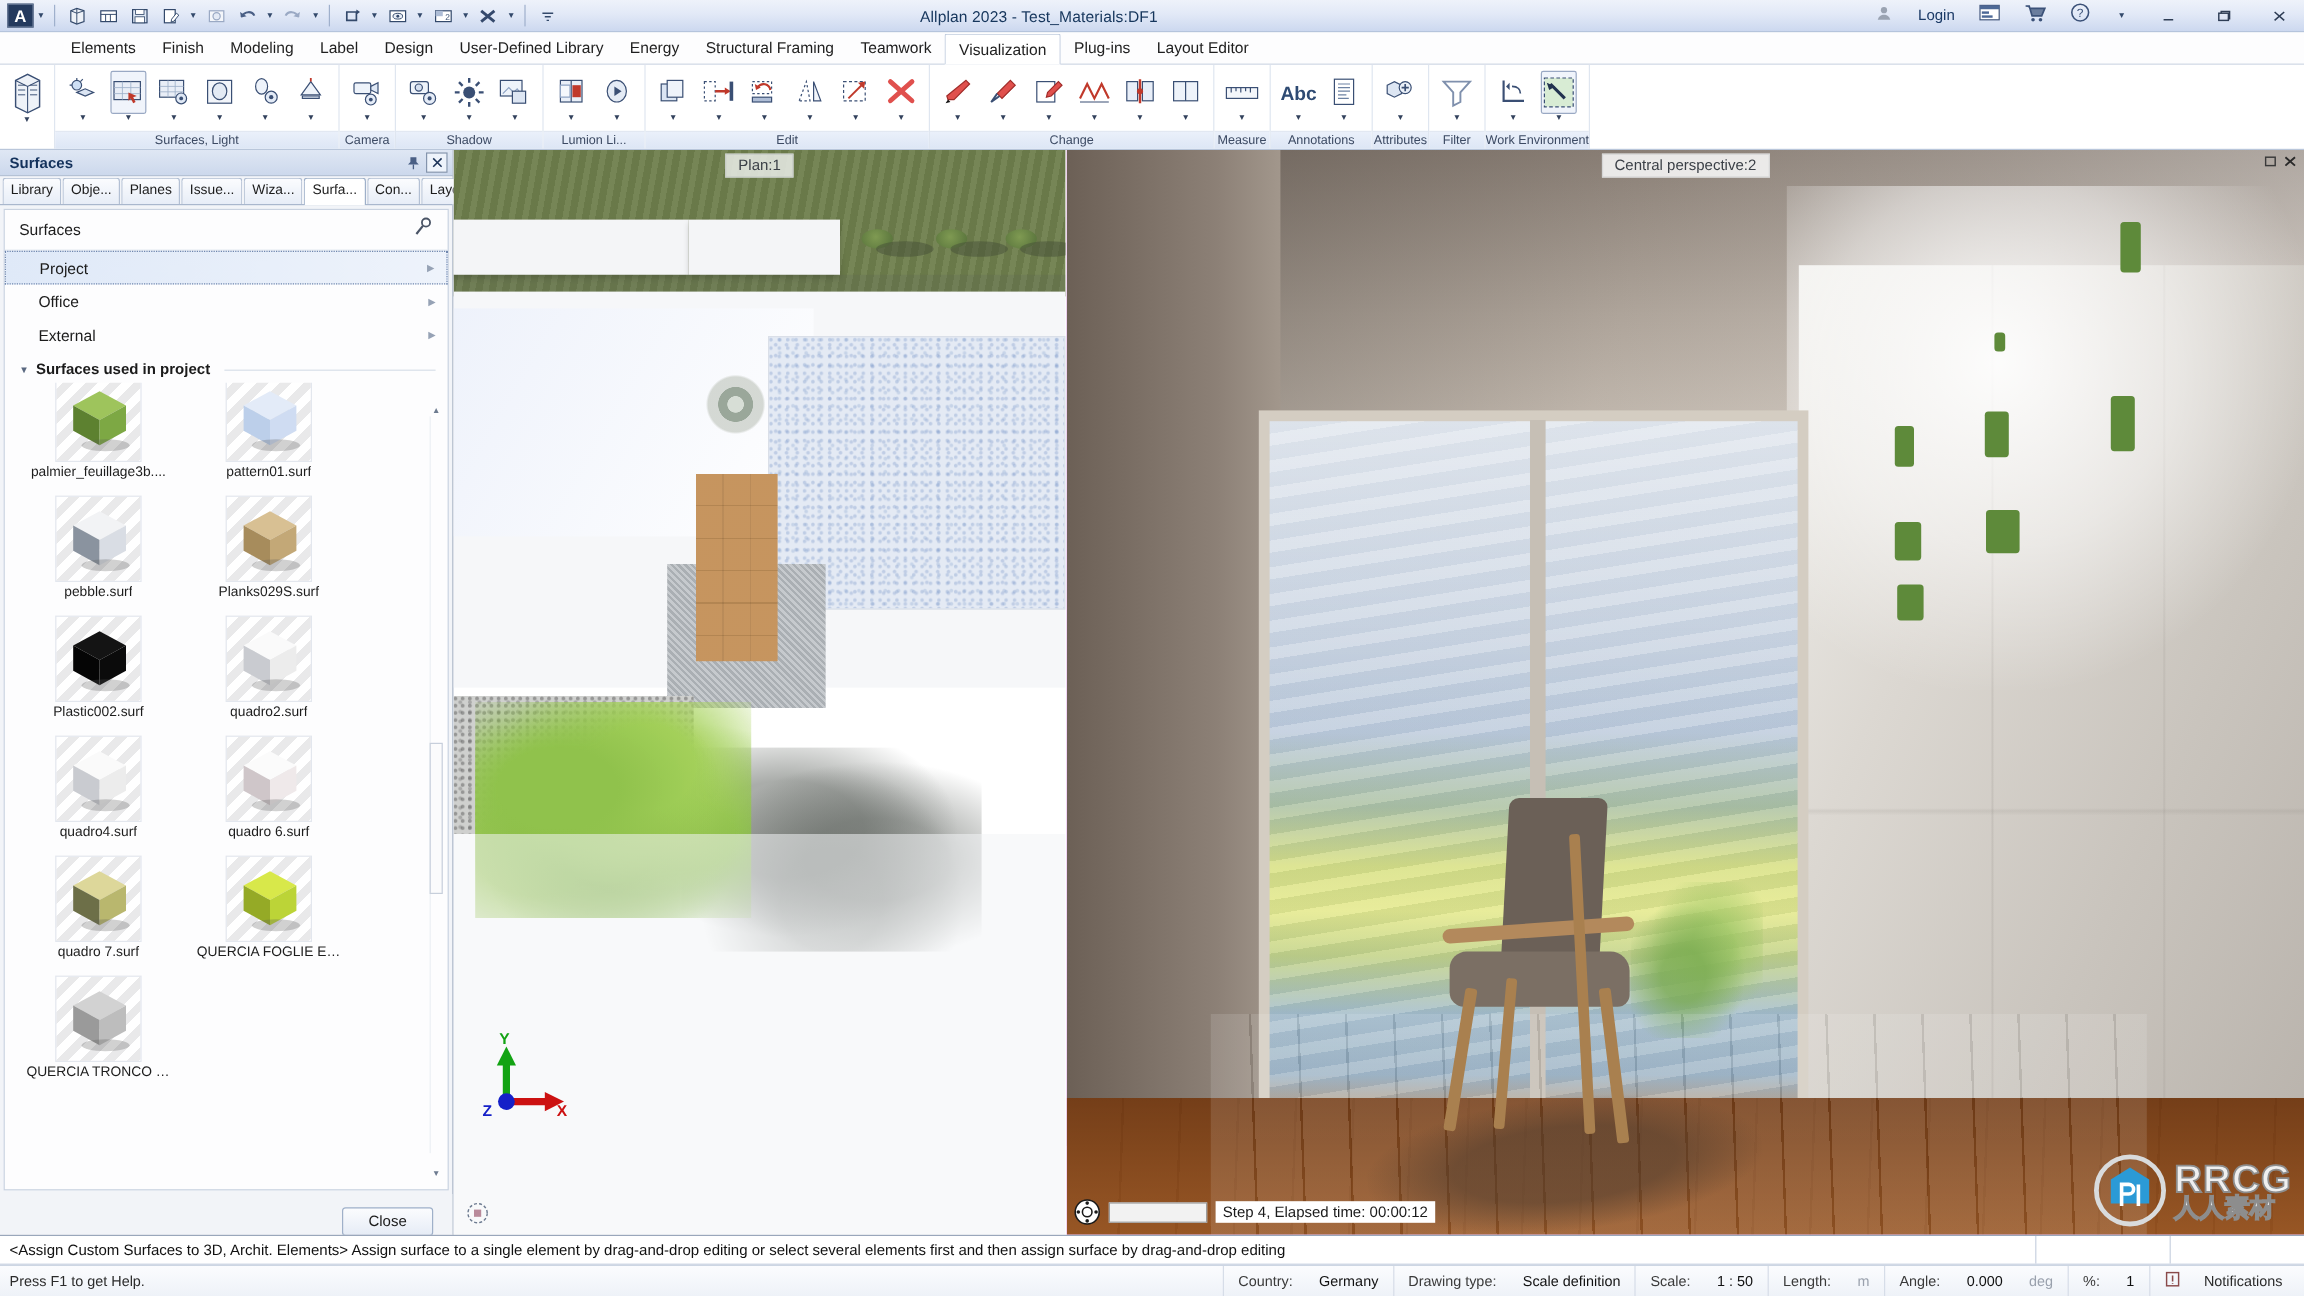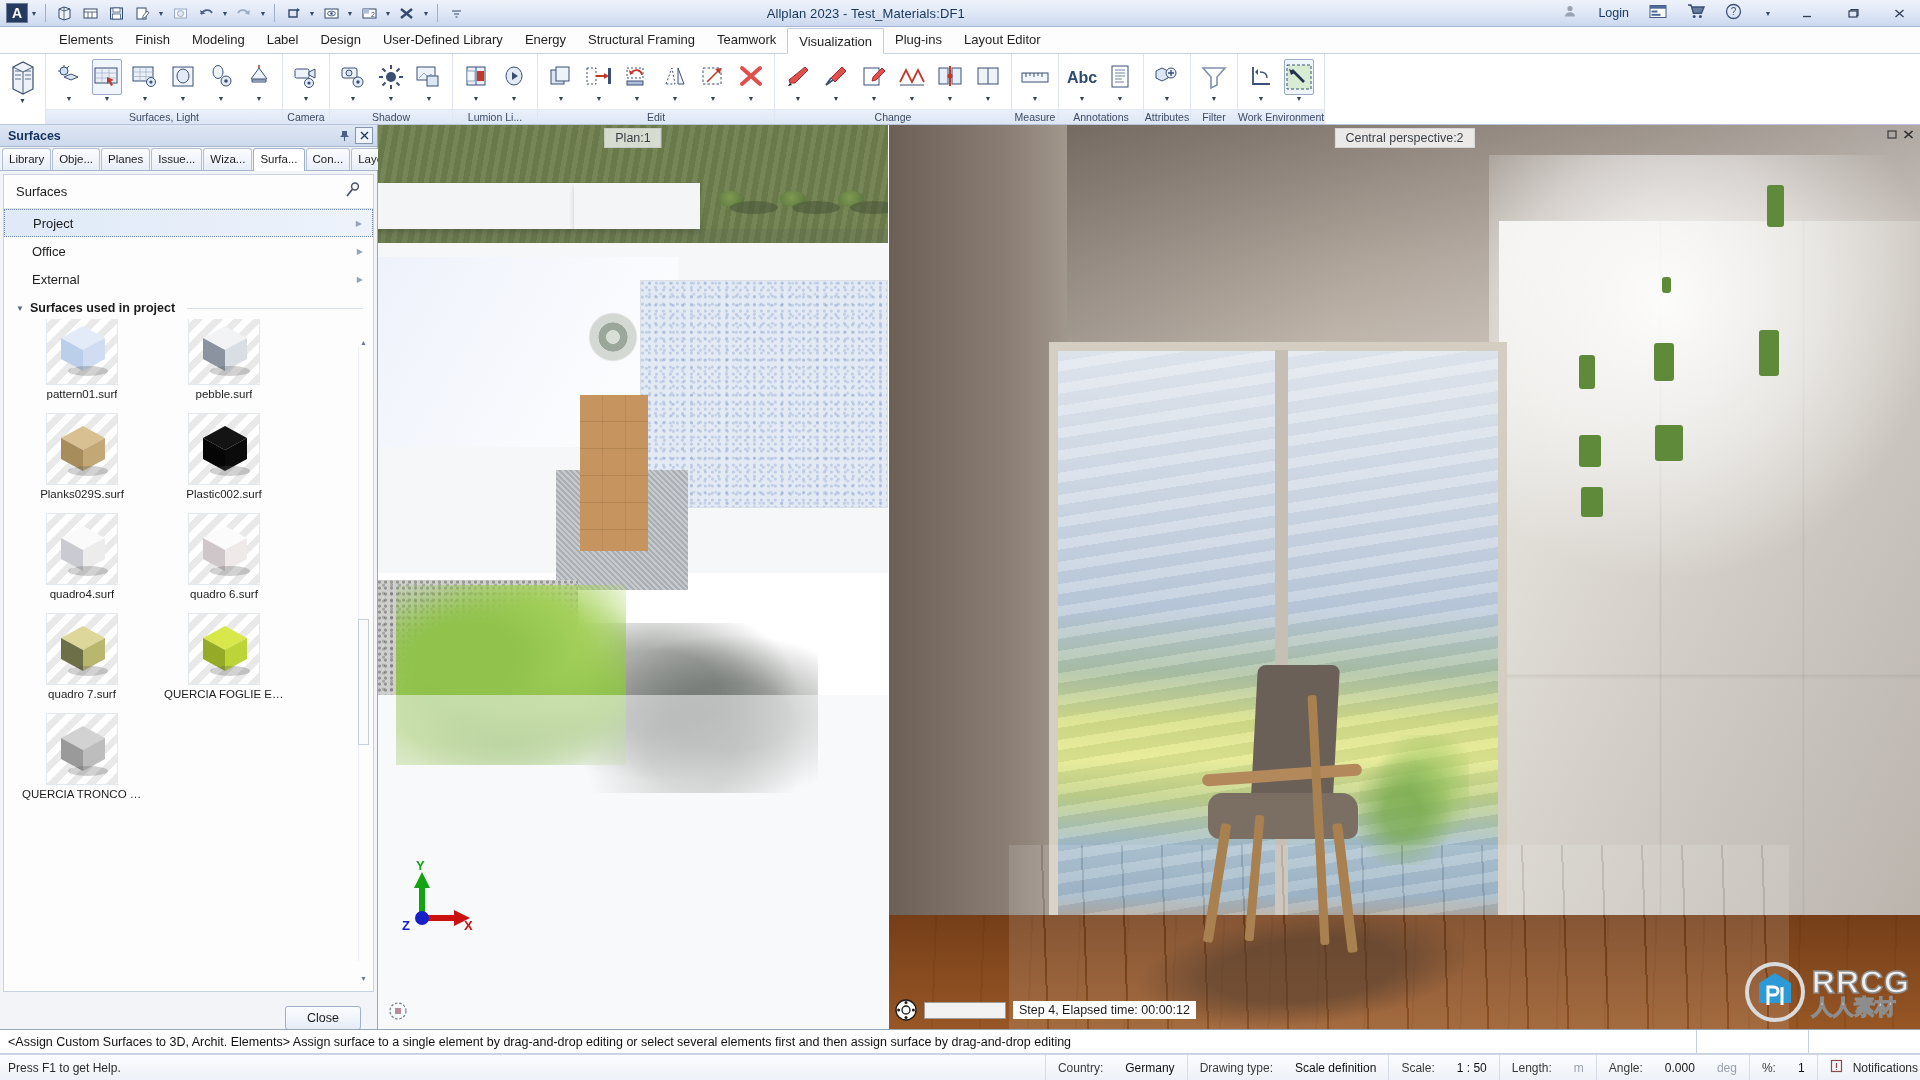--- a/index.html
+++ b/index.html
@@ -356,21 +356,21 @@
     position:absolute; left:0; top:1054px; width:1920px; height:26px;
     background: linear-gradient(to bottom,#fbfcfe,#eef2f8);
     border-top: 1px solid #cdd6e3; display:flex; align-items:center;
   }
   .sb-help { font-size: 12px; color:#2b2b2b; padding-left: 8px; flex:1; }
   .sb-seg { display:flex; align-items:center; gap:22px; padding: 2px 12px; height:100%;
             border-left:1px solid #d6dde8; font-size:12px; color:#2b2b2b; }
   .sb-seg .k { color:#3a3a3a; }
   .sb-seg .v { color:#111; }
   .sb-seg .dim { color:#9aa1ad; }
-  .sb-notif { display:flex; align-items:center; gap:10px; padding:0 2px 0 12px;
+  .sb-notif { display:flex; align-items:center; gap:20px; padding:0 18px 0 12px;
               border-left:1px solid #d6dde8; height:100%; font-size:12px; color:#2b2b2b; }
 </style>
 </head>
 <body>
 
 <div class="titlebar">
   <div class="qat-logo">A</div>
   <div class="qat-caret">▼</div>
   <div class="qat-sep"></div>
 
@@ -949,20 +949,31 @@
       <span class="cv">▼</span>
       <span class="tt">Surfaces used in project</span>
       <span class="ln"></span>
     </div>
 
     <div class="grid-wrap">
       <div class="grid" id="surf-grid" style="margin-top:-12px;">
           <div class="cell">
             <div class="thumb">
               <svg class="cube" viewBox="0 0 54 54">
+                <path d="M27 3l22 12-22 12L5 15z" fill="#9ec45c"></path>
+                <path d="M5 15v21l22 12V27z" fill="#5d8130"></path>
+                <path d="M49 15v21L27 48V27z" fill="#7da844"></path>
+                <ellipse cx="32" cy="48" rx="20" ry="5" fill="rgba(90,90,90,.28)"></ellipse>
+              </svg>
+            </div>
+            <div class="cap">palmier_feuillage3b....</div>
+          </div>
+          <div class="cell">
+            <div class="thumb">
+              <svg class="cube" viewBox="0 0 54 54">
                 <path d="M27 3l22 12-22 12L5 15z" fill="#e3ebf8"></path>
                 <path d="M5 15v21l22 12V27z" fill="#bccfea"></path>
                 <path d="M49 15v21L27 48V27z" fill="#cfdcf2"></path>
                 <ellipse cx="32" cy="48" rx="20" ry="5" fill="rgba(90,90,90,.28)"></ellipse>
               </svg>
             </div>
             <div class="cap">pattern01.surf</div>
           </div>
           <div class="cell">
             <div class="thumb">
@@ -989,20 +1000,31 @@
           <div class="cell">
             <div class="thumb">
               <svg class="cube" viewBox="0 0 54 54">
                 <path d="M27 3l22 12-22 12L5 15z" fill="#141414"></path>
                 <path d="M5 15v21l22 12V27z" fill="#050505"></path>
                 <path d="M49 15v21L27 48V27z" fill="#0b0b0b"></path>
                 <ellipse cx="32" cy="48" rx="20" ry="5" fill="rgba(90,90,90,.28)"></ellipse>
               </svg>
             </div>
             <div class="cap">Plastic002.surf</div>
+          </div>
+          <div class="cell">
+            <div class="thumb">
+              <svg class="cube" viewBox="0 0 54 54">
+                <path d="M27 3l22 12-22 12L5 15z" fill="#fafafa"></path>
+                <path d="M5 15v21l22 12V27z" fill="#c9cbd0"></path>
+                <path d="M49 15v21L27 48V27z" fill="#ececec"></path>
+                <ellipse cx="32" cy="48" rx="20" ry="5" fill="rgba(90,90,90,.28)"></ellipse>
+              </svg>
+            </div>
+            <div class="cap">quadro2.surf</div>
           </div>
           <div class="cell">
             <div class="thumb">
               <svg class="cube" viewBox="0 0 54 54">
                 <path d="M27 3l22 12-22 12L5 15z" fill="#fafafa"></path>
                 <path d="M5 15v21l22 12V27z" fill="#c9cbd0"></path>
                 <path d="M49 15v21L27 48V27z" fill="#ececec"></path>
                 <ellipse cx="32" cy="48" rx="20" ry="5" fill="rgba(90,90,90,.28)"></ellipse>
               </svg>
             </div>

